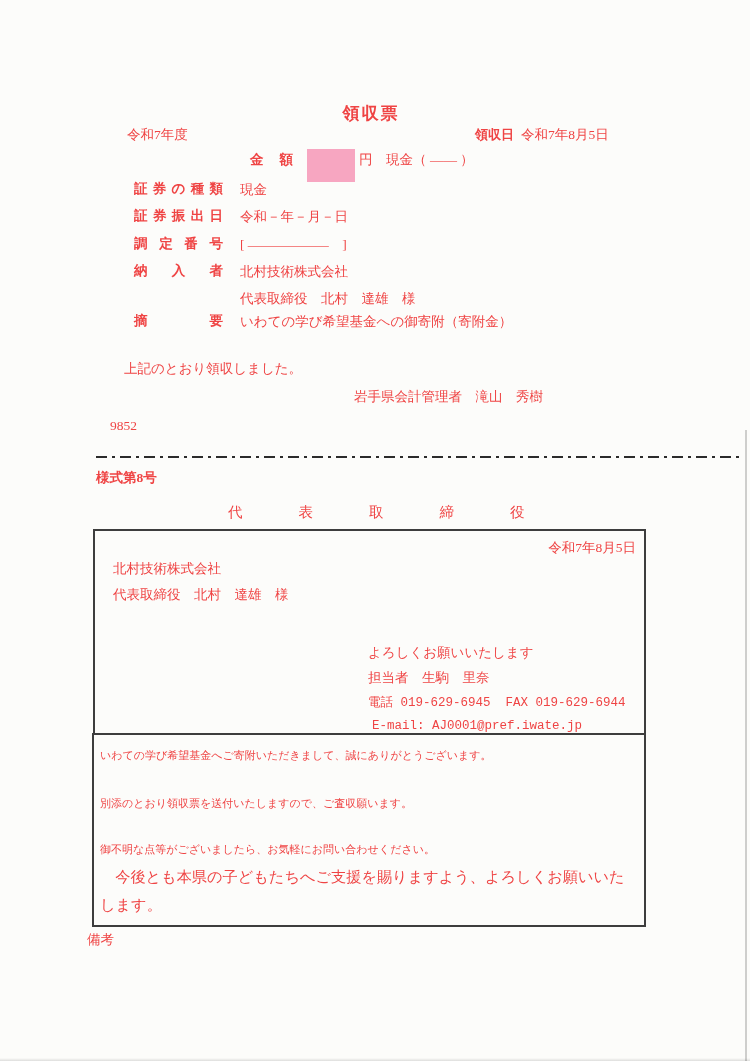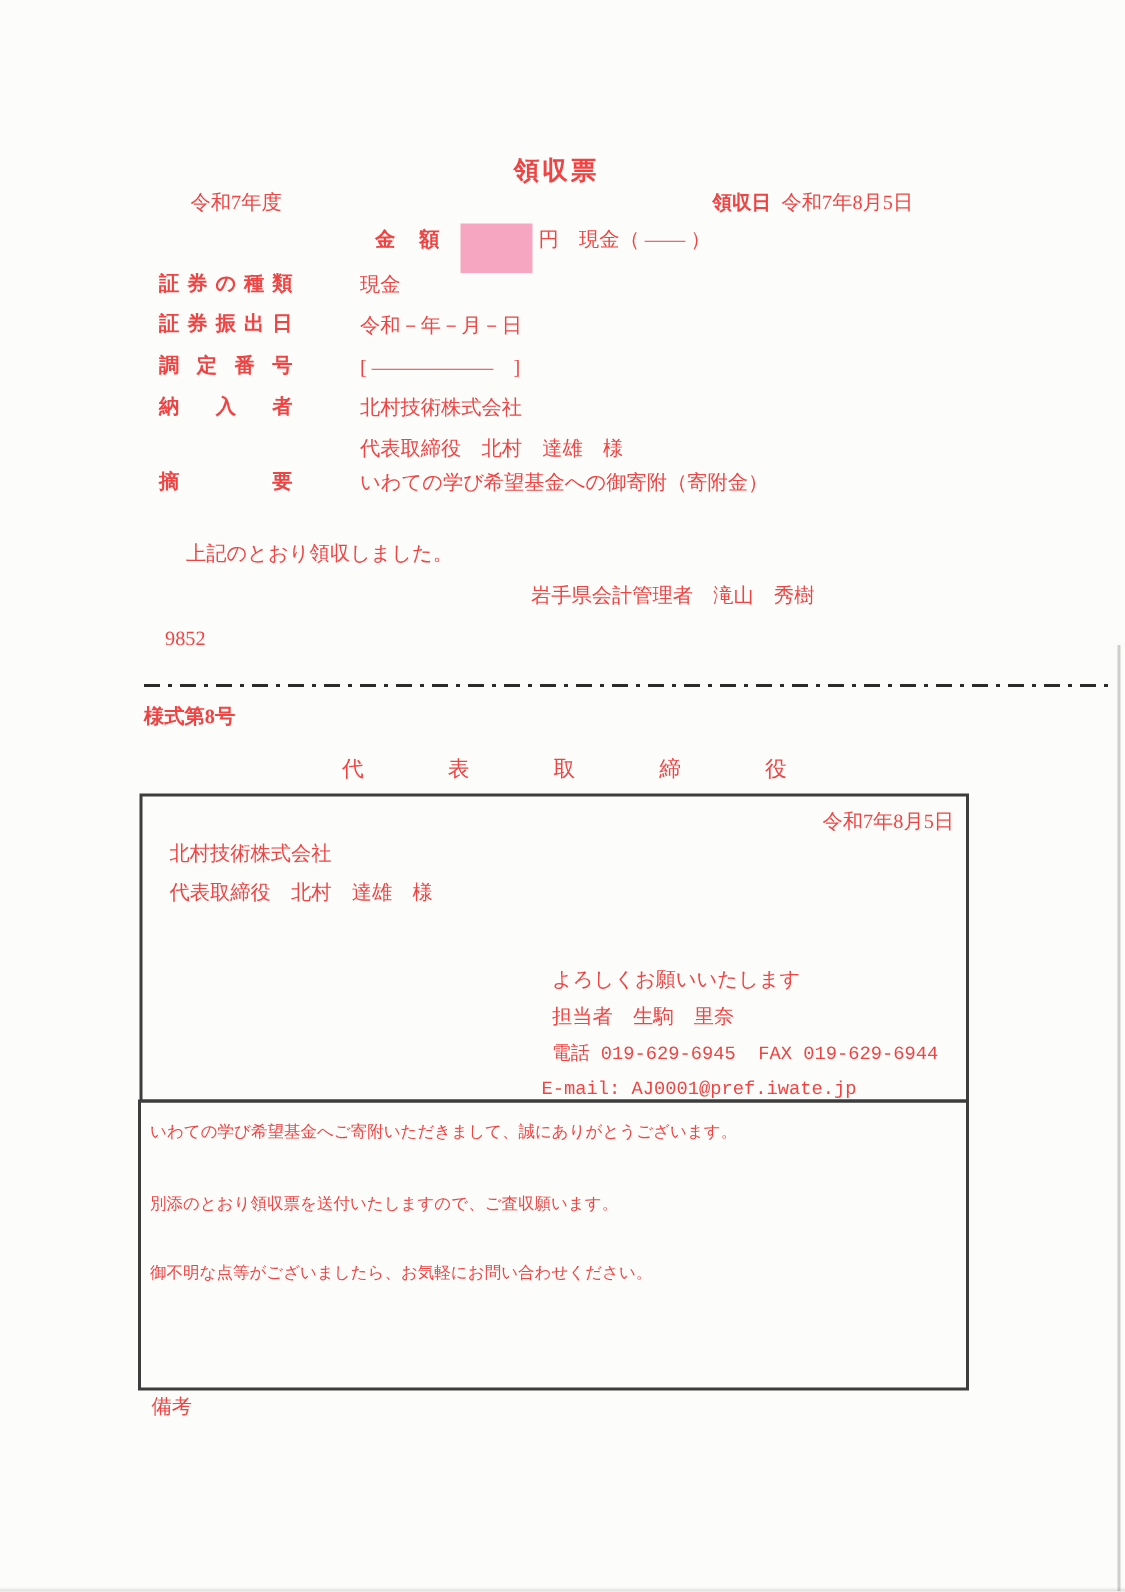--- a/index.html
+++ b/index.html
@@ -16,21 +16,21 @@
   .abs { position: absolute; white-space: pre; line-height: 1.25; }
   .serif { font-family: "Liberation Serif", serif; font-size: 13.5px; }
   .gothic { font-family: "Liberation Sans", sans-serif; font-weight: 700; }
   .doc-title {
     left: 0; width: 742px; top: 103px;
     text-align: center;
     font-family: "Liberation Sans", sans-serif;
     font-weight: 700; font-size: 17px; letter-spacing: 2px;
   }
   .flab {
-    position: absolute; left: 106px; width: 89px;
+    position: absolute; left: 134px; width: 89px;
     font-family: Liberation Serif, serif;
     font-weight: 700; font-size: 13.5px;
     text-align: justify; text-align-last: justify;
     white-space: normal; line-height: 1.2;
   }
   .fval { position: absolute; left: 240px; font-size: 13.5px; white-space: pre; }
   .amount-label {
     position: absolute; left: 250px; top: 152px; width: 43px;
     font-family: "Liberation Sans", sans-serif; font-weight: 700; font-size: 13.5px;
     text-align: justify; text-align-last: justify; line-height: 1.2;
@@ -110,26 +110,27 @@
   <div class="abs serif" style="left:96px; top:470px; font-weight:600;">様式第8号</div>
   <div class="fusen-title">代表取締役</div>
 
   <div class="box box1">
     <div class="abs serif" style="right:8px; top:9px;">令和7年8月5日</div>
     <div class="abs serif" style="left:18px; top:30px;">北村技術株式会社</div>
     <div class="abs serif" style="left:18px; top:56px;">代表取締役　北村　達雄　様</div>
     <div class="abs serif" style="left:273px; top:114px;">よろしくお願いいたします</div>
     <div class="abs serif" style="left:273px; top:139px;text-align:right;">担当者　生駒　里奈</div>
     <div class="abs mono" style="left:273px; top:165px;">電話 019-629-6945  FAX 019-629-6944</div>
-    <div class="abs mono" style="left:266px; top:188px;">E-mail: AJ0001@pref.iwate.jp</div>
+    <div class="abs mono" style="left:277px; top:188px;">E-mail: AJ0001@pref.iwate.jp</div>
   </div>
 
   <div class="box box2">
     <div class="abs msg" style="left:6px; top:6px;">いわての学び希望基金へご寄附いただきまして、誠にありがとうございます。</div>
     <div class="abs msg" style="left:6px; top:54px;">別添のとおり領収票を送付いたしますので、ご査収願います。</div>
     <div class="abs msg" style="left:6px; top:100px;">御不明な点等がございましたら、お気軽にお問い合わせください。</div>
+    <div class="msg-wrap">今後とも本県の子どもたちへご支援を賜りますよう、よろしくお願いいたします。</div>
   </div>
 
-  <div class="abs serif" style="left:101px; top:932px;font-family:Liberation Mono, monospace;">備考</div>
+  <div class="abs serif" style="left:87px; top:932px;">備考</div>
 
   <div class="scan-edge-right"></div>
   <div class="scan-edge-bottom"></div>
 </div>
 
 </body></html>

